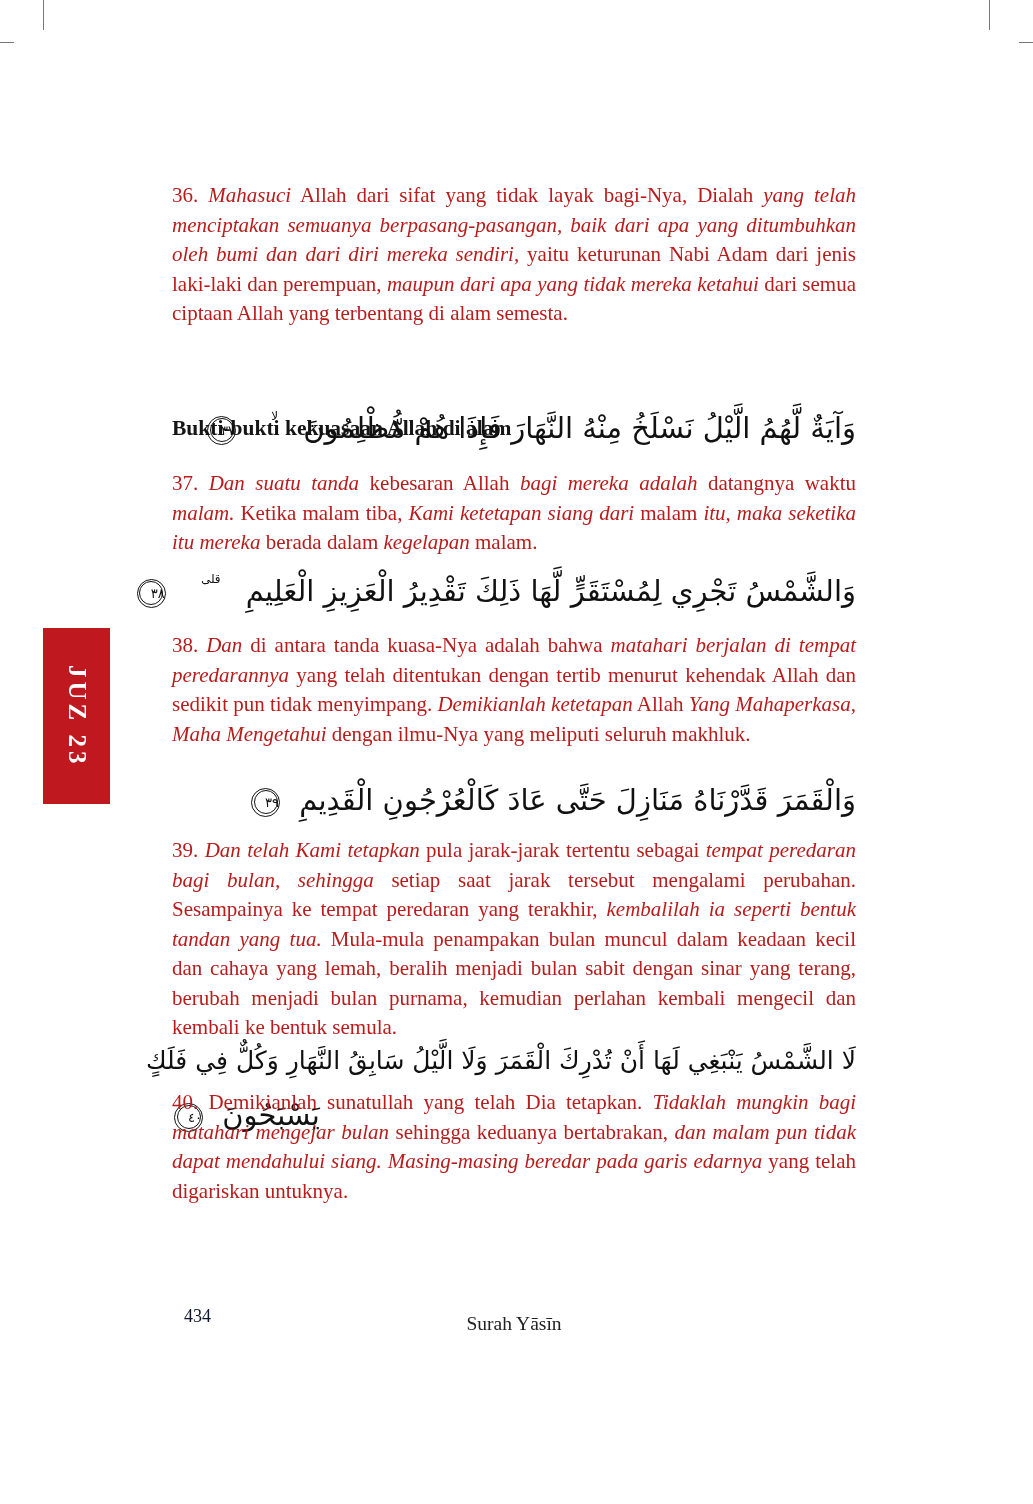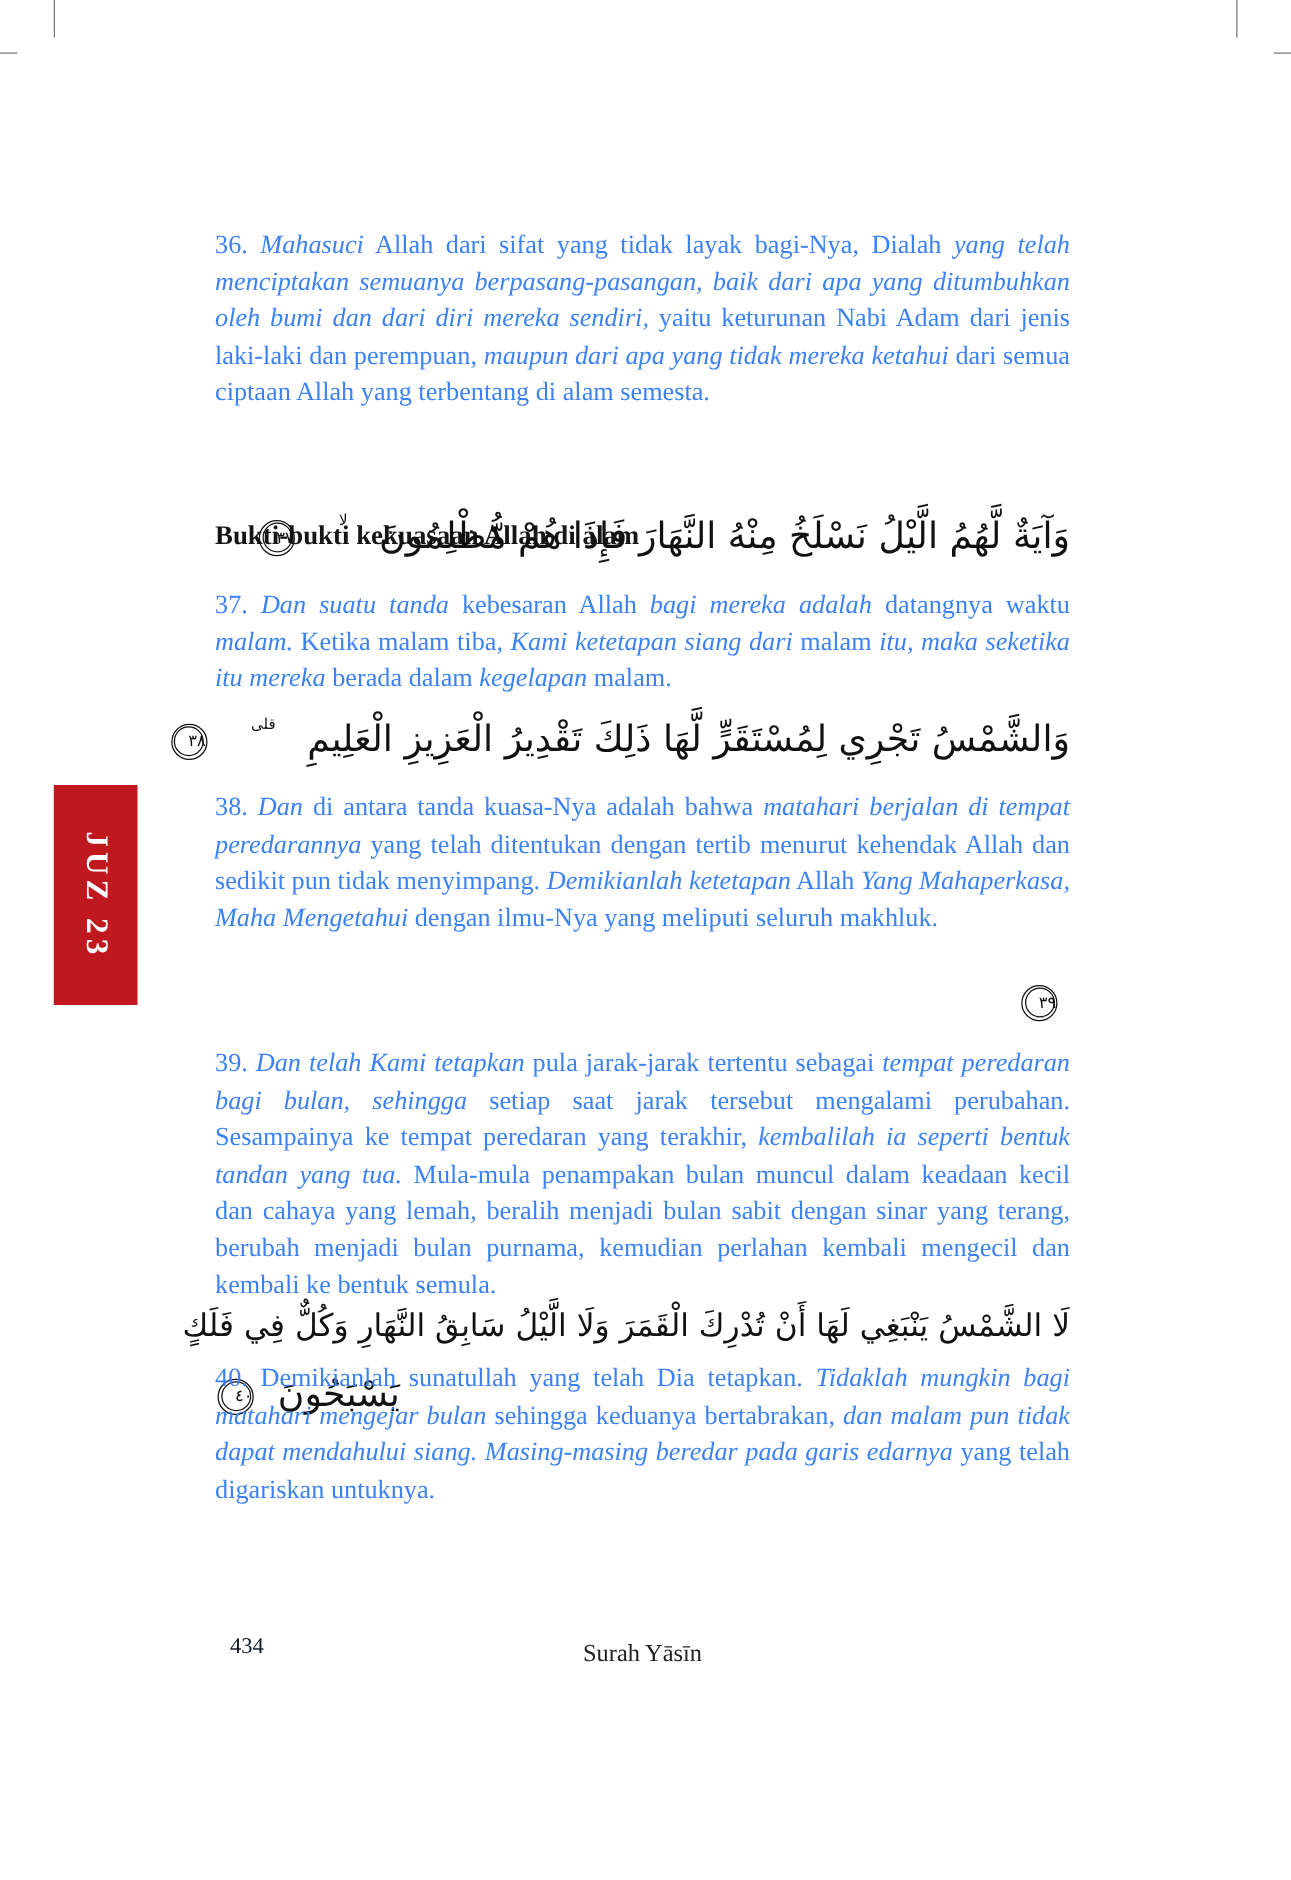--- a/index.html
+++ b/index.html
@@ -19,21 +19,21 @@
   .juz-tab .label{
     writing-mode:vertical-rl;
     font-family:"Liberation Serif", serif;font-weight:bold;
     font-size:25px;letter-spacing:4px;color:#ffffff;white-space:nowrap;
   }
 
   .col{position:absolute;left:172px;width:684px;}
 
   .para{
     font-size:21px;line-height:29.5px;text-align:justify;
-    color:#3b82f6;
+    color:#b91c1c;
   }
   .para i{font-style:italic;}
 
   .section-heading{
     font-size:21.5px;font-weight:bold;color:#151515;margin-top:46px;
   }
 
   .ayah{
     direction:rtl;font-family:"DejaVu Sans", sans-serif;
     font-size:29px;line-height:2.0;color:#111;text-align:right;white-space:nowrap;
@@ -94,20 +94,21 @@
   <span>وَالشَّمْسُ تَجْرِي لِمُسْتَقَرٍّ لَّهَا ذَلِكَ تَقْدِيرُ الْعَزِيزِ الْعَلِيمِ</span>
   <span class="waqf">قلى</span>
   <span class="ayah-marker">
     <span class="num">٣٨</span>
   </span>
 </div>
 
 <div class="col para" style="top:631px;">38. <i>Dan</i> di antara tanda kuasa-Nya adalah bahwa <i>matahari berjalan di tempat peredarannya</i> yang telah ditentukan dengan tertib menurut kehendak Allah dan sedikit pun tidak menyimpang. <i>Demikianlah ketetapan</i> Allah <i>Yang Mahaperkasa, Maha Mengetahui</i> dengan ilmu-Nya yang meliputi seluruh makhluk.</div>
 
 <div class="col ayah" style="top:771px;">
+  <span>وَالْقَمَرَ قَدَّرْنَاهُ مَنَازِلَ حَتَّى عَادَ كَالْعُرْجُونِ الْقَدِيمِ</span>
   <span class="ayah-marker">
     <span class="num">٣٩</span>
   </span>
 </div>
 
 <div class="col para" style="top:836px;">39. <i>Dan telah Kami tetapkan</i> pula jarak-jarak tertentu sebagai <i>tempat peredaran bagi bulan, sehingga</i> setiap saat jarak tersebut mengalami perubahan. Sesampainya ke tempat peredaran yang terakhir, <i>kembalilah ia seperti bentuk tandan yang tua.</i> Mula-mula penampakan bulan muncul dalam keadaan kecil dan cahaya yang lemah, beralih menjadi bulan sabit dengan sinar yang terang, berubah menjadi bulan purnama, kemudian perlahan kembali mengecil dan kembali ke bentuk semula.</div>
 
 <div class="col ayah full" style="top:1036px;">
   <span>لَا الشَّمْسُ يَنْبَغِي لَهَا أَنْ تُدْرِكَ الْقَمَرَ وَلَا الَّيْلُ سَابِقُ النَّهَارِ وَكُلٌّ فِي فَلَكٍ</span>
 </div>

